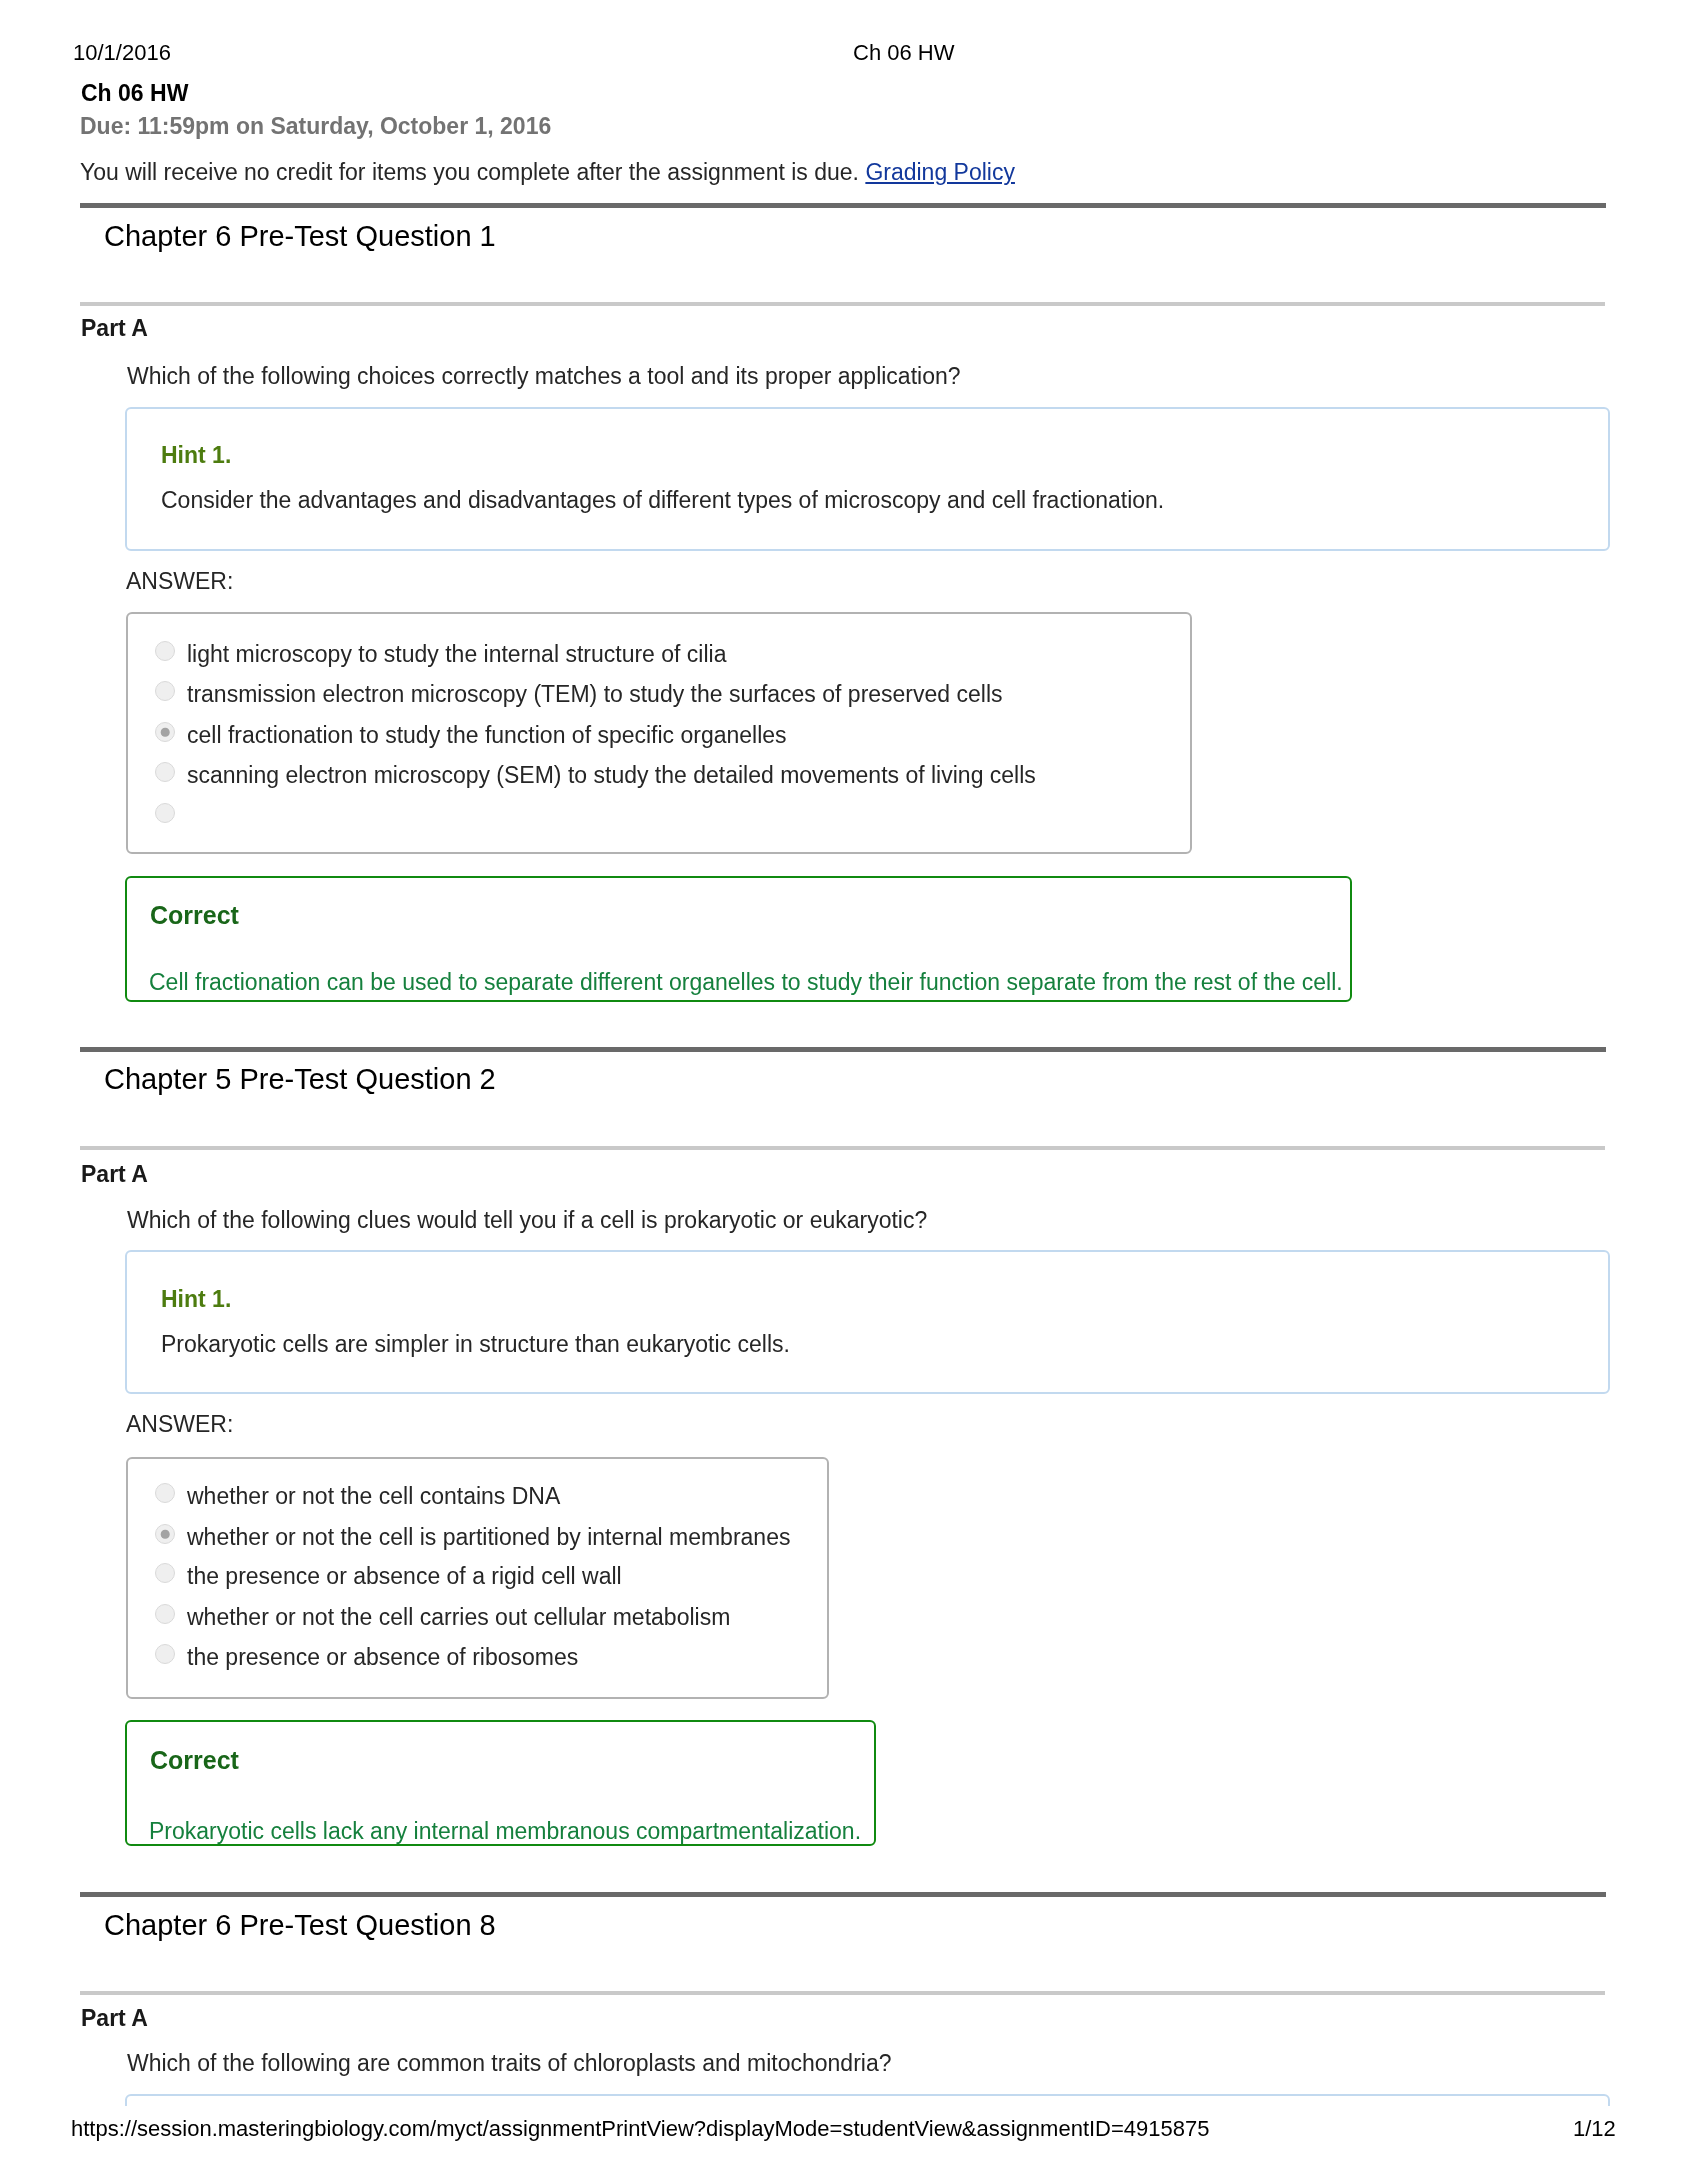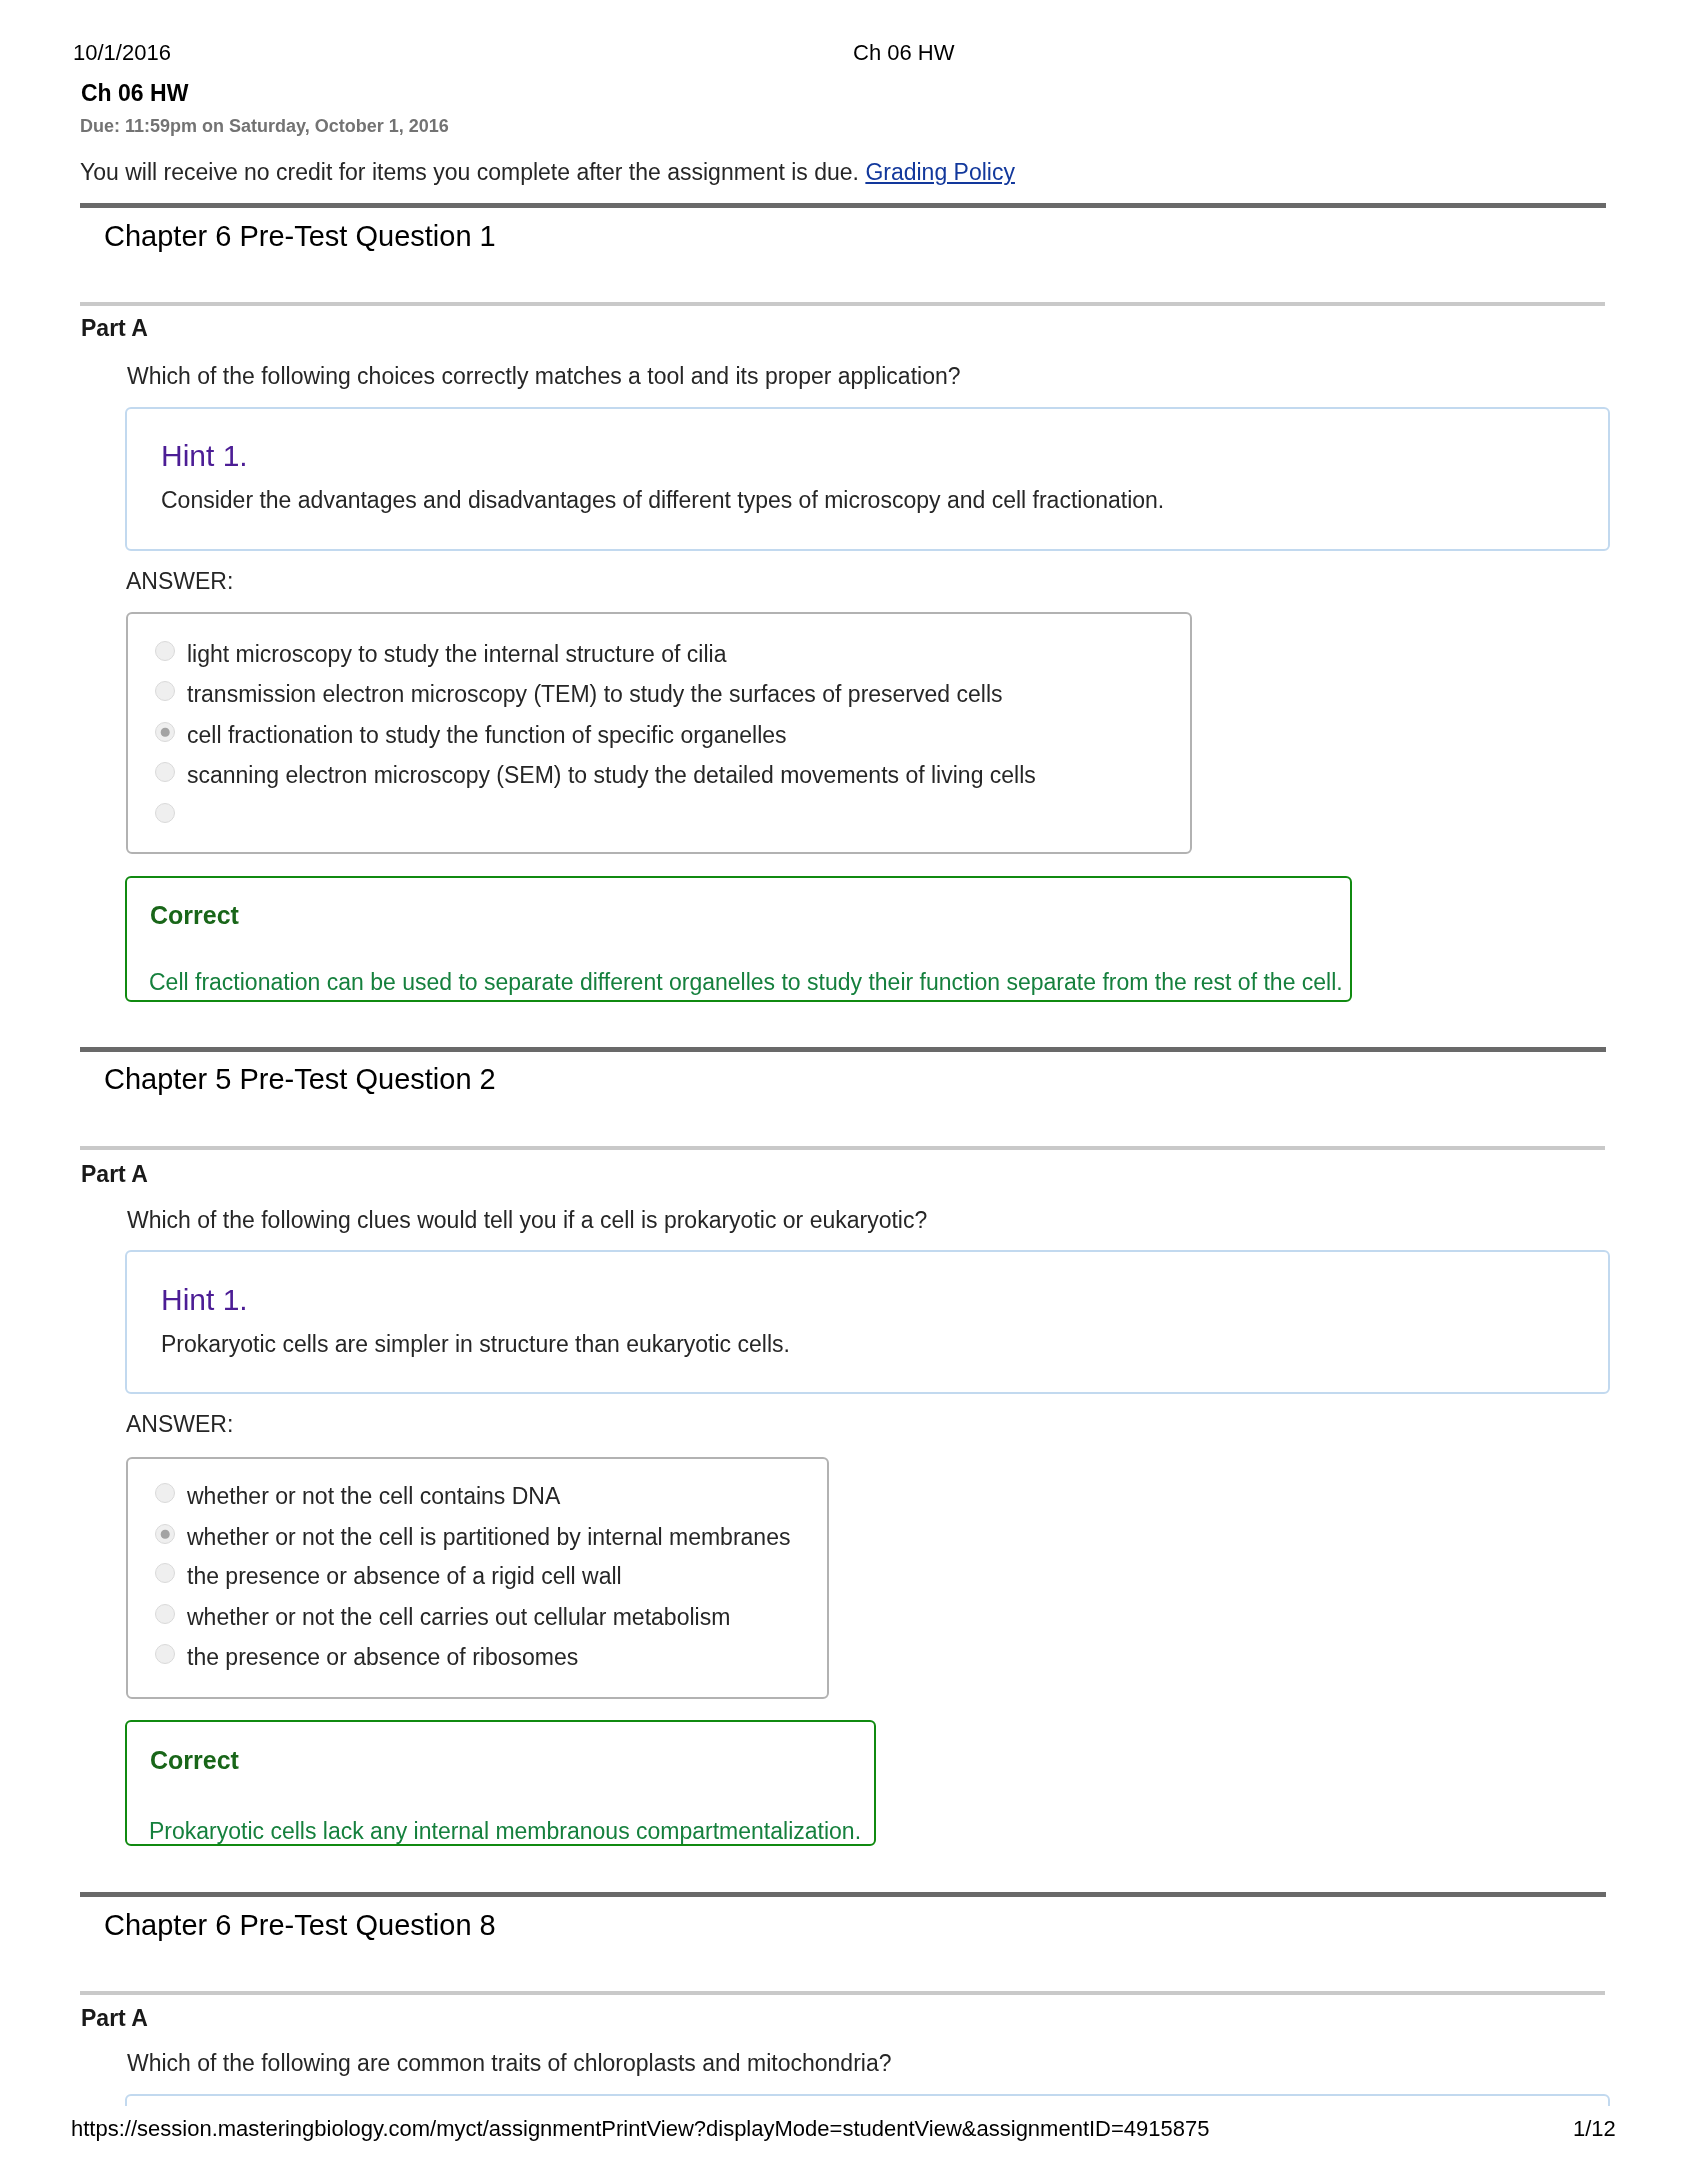--- a/index.html
+++ b/index.html
@@ -12,37 +12,37 @@
   .abs{position:absolute;}
 
   
   .runhead-date{left:73px;top:39px;font-size:22px;line-height:28px;color:#000;white-space:nowrap;}
   .runhead-title{left:853px;top:39px;font-size:22px;line-height:28px;color:#000;white-space:nowrap;}
   .foot-url{will-change:transform;left:71px;top:2115px;font-size:22px;line-height:28px;color:#000;white-space:nowrap;}
   .foot-page{will-change:transform;left:1573px;top:2115px;font-size:22px;line-height:28px;color:#000;white-space:nowrap;}
 
   
   .asg-title{left:81px;top:78px;font-size:23px;font-weight:bold;line-height:30px;color:#000;white-space:nowrap;}
-  .asg-due{left:80px;top:111px;font-size:18px;font-weight:bold;line-height:30px;color:#737373;white-space:nowrap;text-align:center;}
+  .asg-due{left:80px;top:111px;font-size:23px;font-weight:bold;line-height:30px;color:#737373;white-space:nowrap;text-align:center;}
   .asg-note{left:80px;top:157px;font-size:23px;line-height:30px;color:#262626;white-space:nowrap;}
   .asg-note a{color:#12389c;text-decoration:underline;}
 
   
   .rule-dark{left:80px;width:1526px;height:4.9px;background:#696969;}
   .rule-light{left:80px;width:1525px;height:4px;background:#c9c9c9;}
 
   
   .q-title{left:104px;font-size:29px;line-height:37px;color:#000;white-space:nowrap;}
   .part-lbl{left:81px;font-size:23px;font-weight:bold;line-height:29px;color:#1a1a1a;white-space:nowrap;}
   .prompt{left:127px;font-size:23px;line-height:30px;color:#262626;white-space:nowrap;}
   .answer-lbl{left:126px;font-size:23px;line-height:30px;color:#262626;white-space:nowrap;}
 
   
   .hintbox{left:125px;border:2px solid #c2d9ef;border-radius:6px;box-sizing:border-box;}
-  .hint-title{left:161px;font-size:30px;font-weight:normal;line-height:29px;color:#4c1d95;white-space:nowrap;}
+  .hint-title{left:161px;font-size:23px;font-weight:bold;line-height:29px;color:#4d7c0f;white-space:nowrap;}
   .hint-text{left:161px;font-size:23px;line-height:30px;color:#262626;white-space:nowrap;}
 
   
   .ansbox{left:126px;border:2px solid #b2b2b2;border-radius:6px;box-sizing:border-box;}
   .opt-text{left:187px;font-size:23px;line-height:30px;color:#262626;white-space:nowrap;}
   .radio{left:155px;width:20px;height:20px;border-radius:50%;box-sizing:border-box;
          background:#efefef;border:1.3px solid #d9d9d9;}
   .radio i{position:absolute;left:50%;top:50%;width:8.6px;height:8.6px;border-radius:50%;
            background:#a3a3a3;display:block;transform:translate(-50%,-50%);}
 

